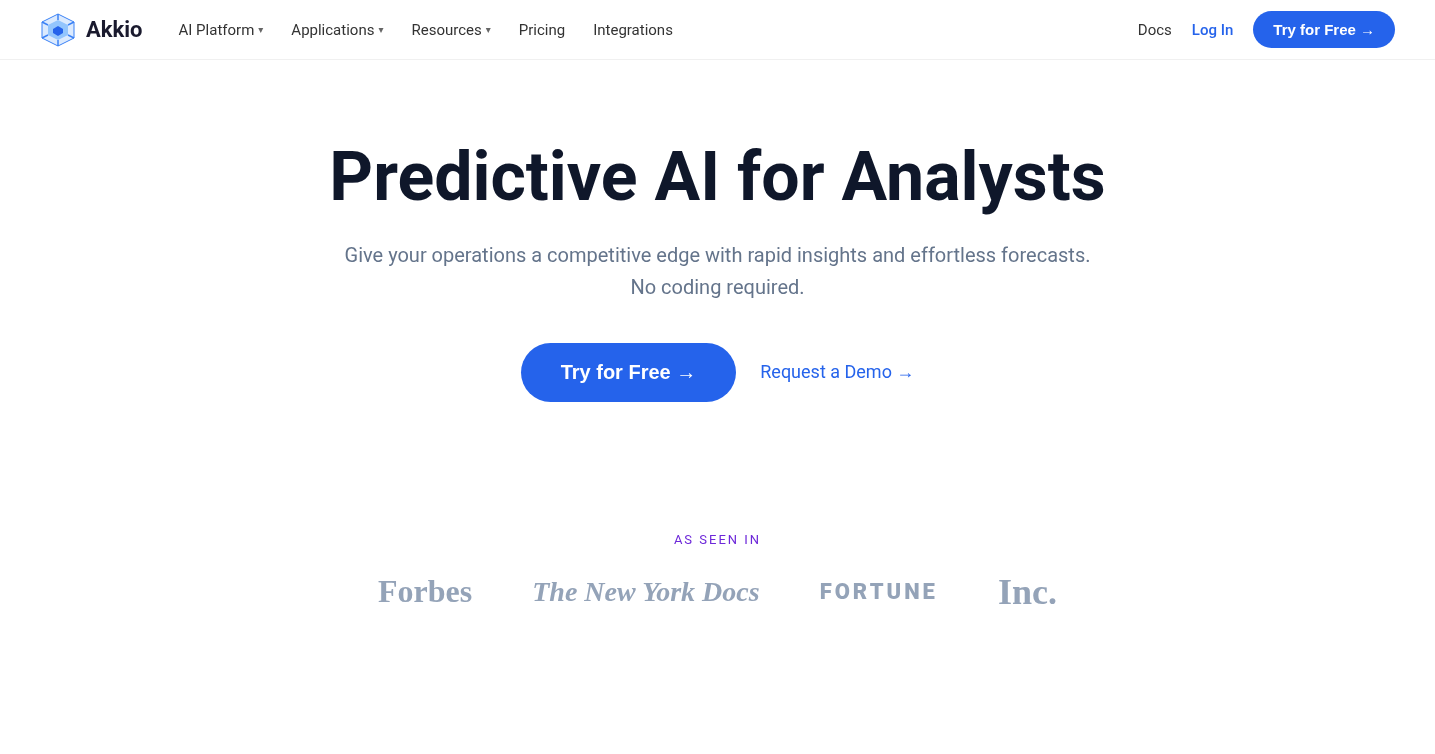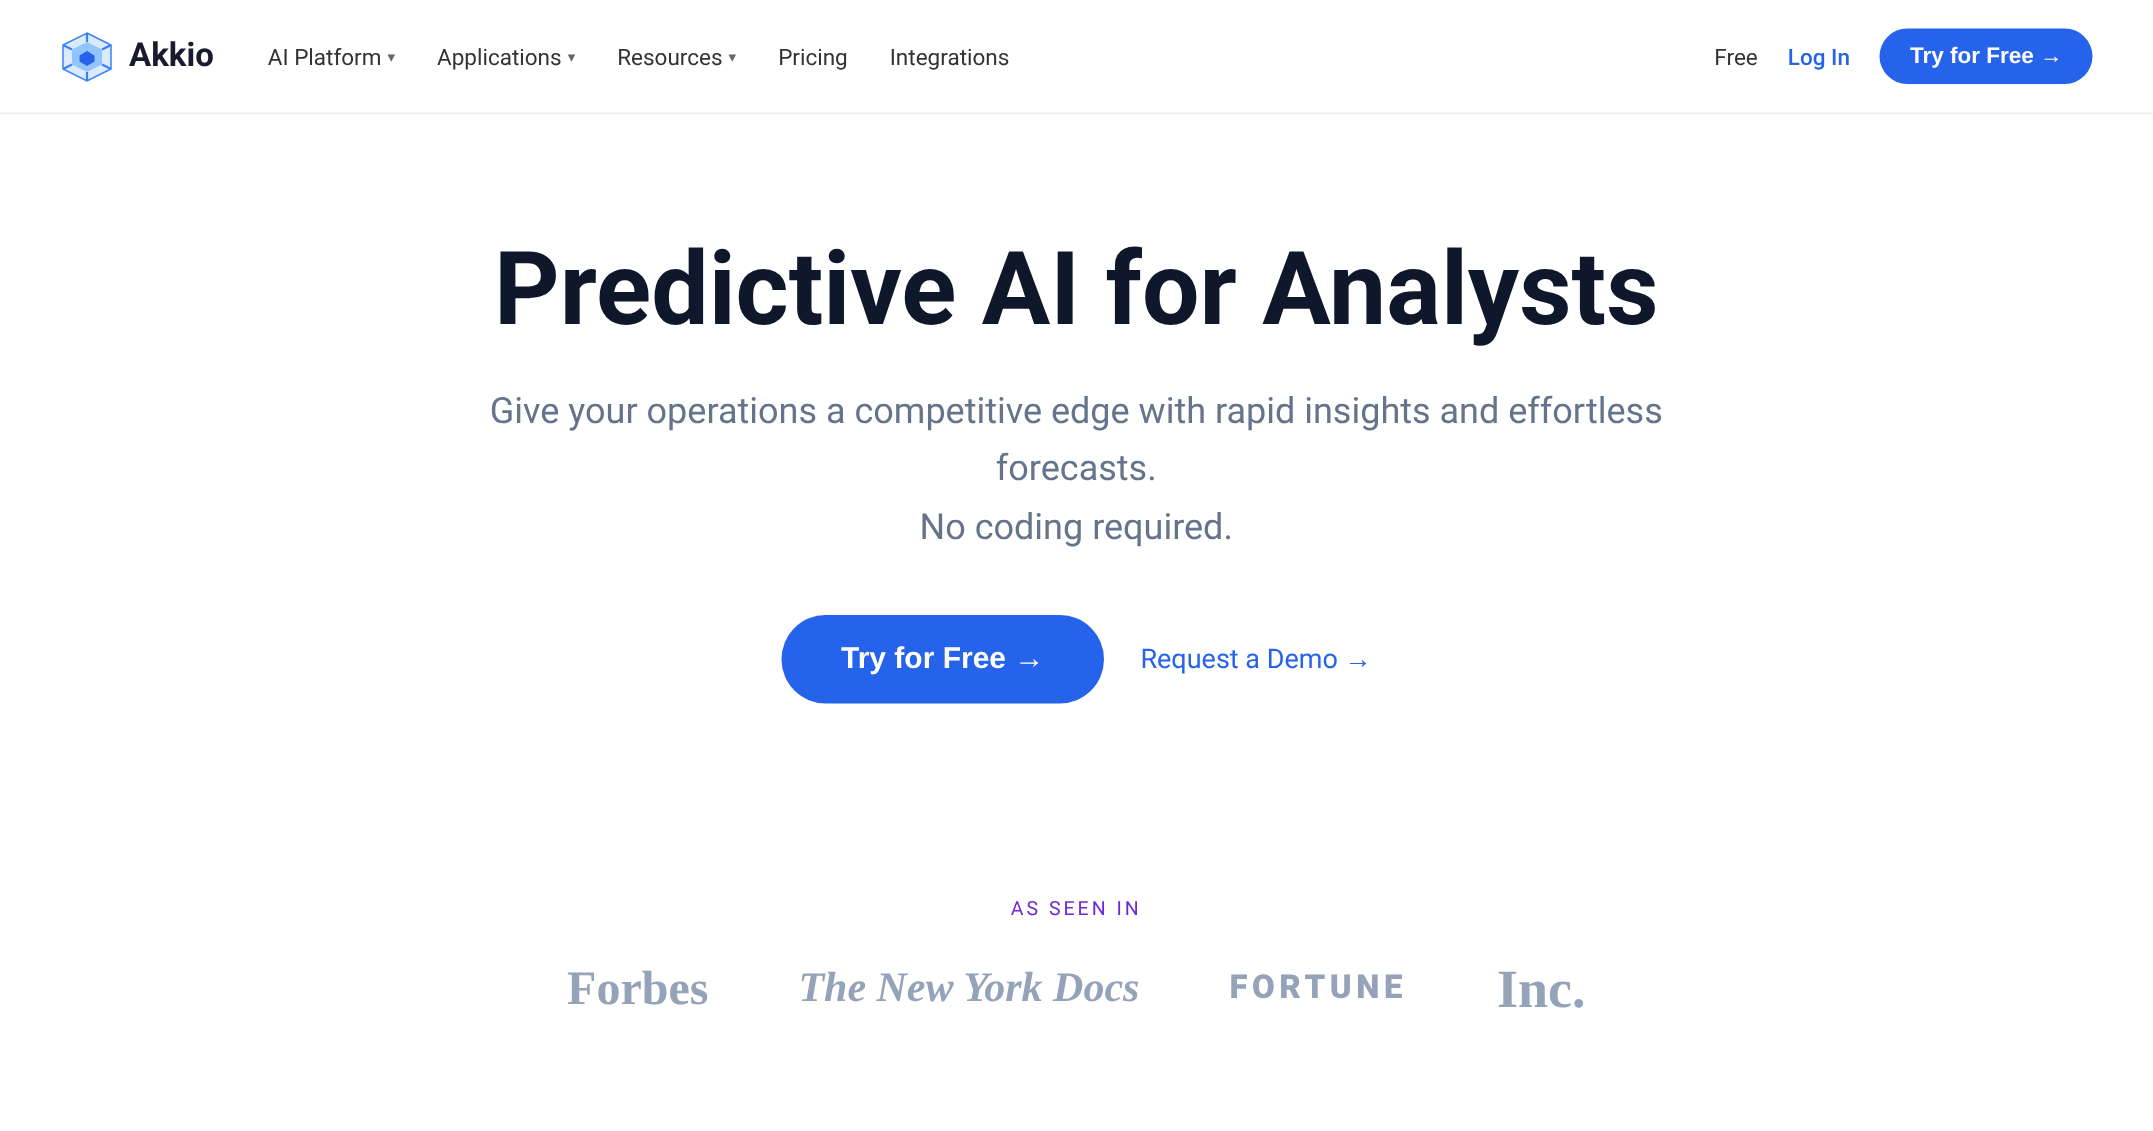--- a/index.html
+++ b/index.html
@@ -1,21 +1,21 @@
 <!DOCTYPE html>
 <html><head>
   <meta charset="utf-8">
   <style>
     * { margin: 0; padding: 0; box-sizing: border-box; }
     body { font-family: -apple-system, BlinkMacSystemFont, 'Segoe UI', Roboto, sans-serif; background: #fff; color: #1a1a2e; overflow-x: hidden; }
 
     
     .navbar {
       display: flex; align-items: center; justify-content: space-between;
-      padding: 0 40px; height: 76px; border-bottom: 1px solid #f0f0f0;
+      padding: 0 40px; height: 60px; border-bottom: 1px solid #f0f0f0;
       position: sticky; top: 0; background: #fff; z-index: 100;
     }
     .navbar-left { display: flex; align-items: center; gap: 36px; }
     .logo { display: flex; align-items: center; gap: 10px; text-decoration: none; }
     .logo-icon { width: 36px; height: 36px; }
     .logo-text { font-size: 22px; font-weight: 700; color: #1a1a2e; }
     .nav-links { display: flex; align-items: flex-start; gap: 28px; }
     .nav-item { display: flex; align-items: center; gap: 4px; font-size: 15px; color: #333; cursor: pointer; text-decoration: none; }
     .nav-chevron { font-size: 10px; color: #666; }
     .navbar-right { display: flex; align-items: center; gap: 20px; }
@@ -25,21 +25,21 @@
       background: #2563eb; color: #fff; padding: 10px 20px; border-radius: 24px;
       font-size: 15px; font-weight: 600; cursor: pointer; border: none;
       display: flex; align-items: center; gap: 6px;
     }
 
     
     .hero {
       text-align: center; padding: 80px 40px 60px; max-width: 900px; margin: 0 auto;
     }
     .hero-title { font-size: 68px; font-weight: 700; color: #0f172a; line-height: 1.1; margin-bottom: 24px; }
-    .hero-subtitle { font-size: 24px; color: #64748b; line-height: 1.6; margin-bottom: 40px; }
+    .hero-subtitle { font-size: 20px; color: #64748b; line-height: 1.6; margin-bottom: 40px; }
     .hero-buttons { display: flex; align-items: center; justify-content: center; gap: 24px; margin-bottom: 70px; }
     .hero-cta-btn {
       background: #2563eb; color: #fff; padding: 18px 40px; border-radius: 32px;
       font-size: 20px; font-weight: 600; cursor: pointer; border: none;
       display: flex; align-items: center; gap: 10px;
     }
     .hero-demo-link { font-size: 18px; color: #2563eb; cursor: pointer; display: flex; align-items: center; gap: 6px; }
 
     
     .press-section { text-align: center; padding: 0 40px 40px; }
@@ -86,21 +86,21 @@
       </span>
       <span class="nav-item">
         <span>Pricing</span>
       </span>
       <span class="nav-item">
         <span>Integrations</span>
       </span>
     </div>
   </div>
   <div class="navbar-right">
-    <span class="nav-docs">Free</span>
+    <span class="nav-docs">Docs</span>
     <span class="nav-login">Log In</span>
     <button class="nav-cta">Try for Free →</button>
   </div>
 </nav>
 
 <section class="hero">
   <h1 class="hero-title">Predictive AI for Analysts</h1>
   <p class="hero-subtitle">
     <span>Give your operations a competitive edge with rapid insights and effortless forecasts.</span><br>
     <span>No coding required.</span>

